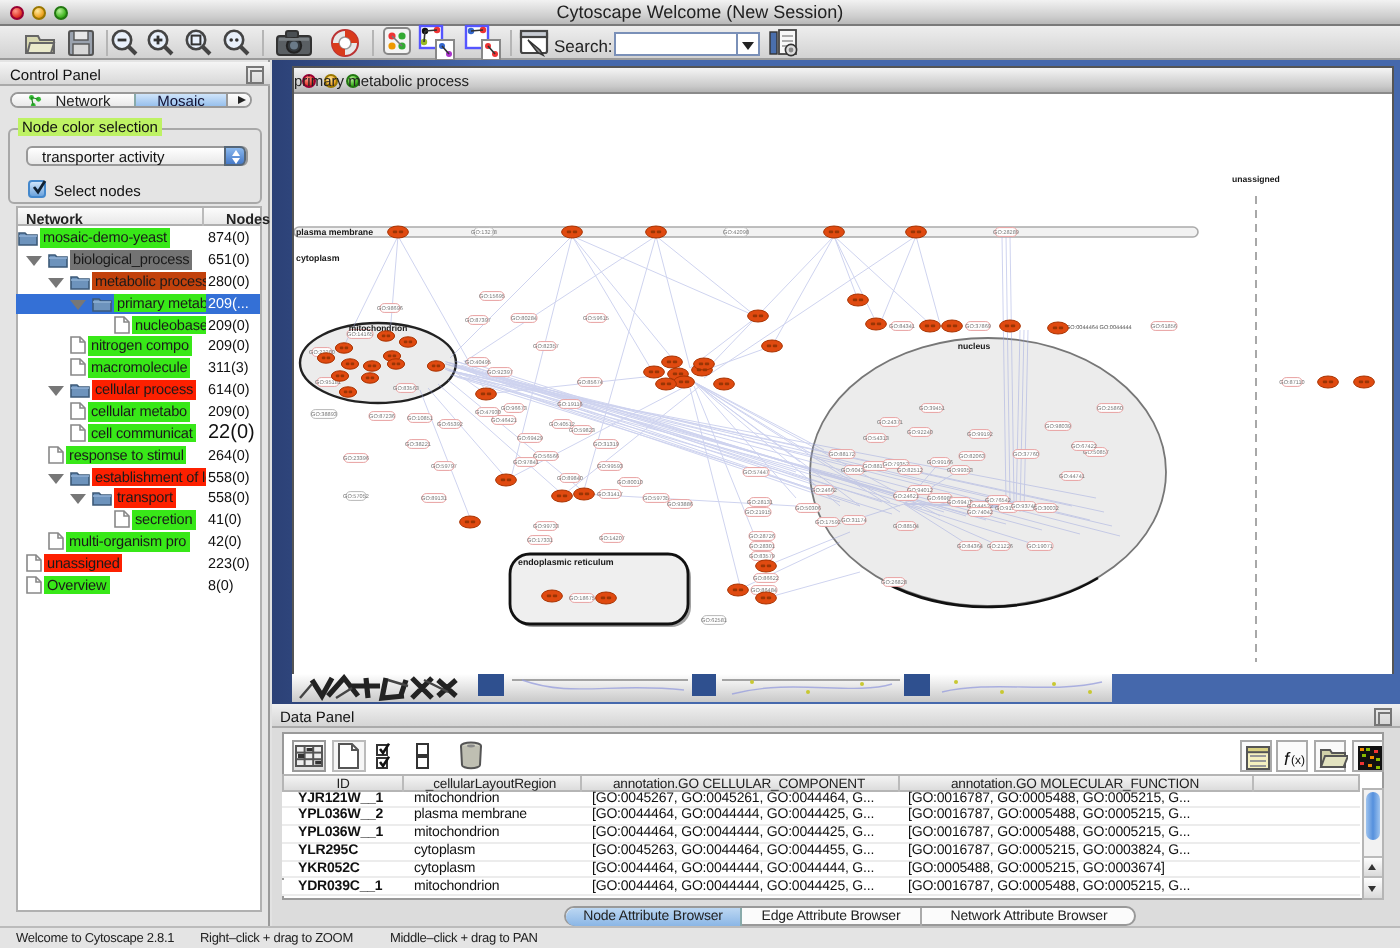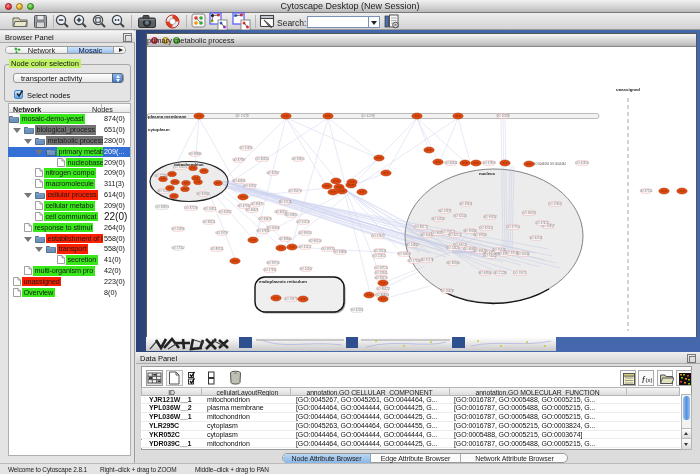--- a/index.html
+++ b/index.html
@@ -3,21 +3,21 @@
 *{margin:0;padding:0;box-sizing:border-box}
 body{width:700px;height:474px;font-family:"Liberation Sans",sans-serif;overflow:hidden;position:relative;background:#e2e2e2}
 .abs{position:absolute}
 svg text{font-family:"Liberation Sans",sans-serif}
 div>svg{display:block}
 </style></head><body>
 <div class="abs" style="left:0;top:0;width:700px;height:13px;background:linear-gradient(#f2f2f2,#cdcdcd 70%,#b8b8b8);border-bottom:1px solid #7a7a7a">
 <div style="position:absolute;left:4.8px;top:2.8px;width:7.4px;height:7.4px;border-radius:50%;background:radial-gradient(circle at 35% 30%, #ff9a8a, #e33b2e 60%, #a01505);border:0.5px solid #903"></div>
     <div style="position:absolute;left:15.8px;top:2.8px;width:7.4px;height:7.4px;border-radius:50%;background:radial-gradient(circle at 35% 30%, #ffe9a0, #f0a929 60%, #b06f00);border:0.5px solid #970"></div>
     <div style="position:absolute;left:26.8px;top:2.8px;width:7.4px;height:7.4px;border-radius:50%;background:radial-gradient(circle at 35% 30%, #b8f09a, #48ba28 60%, #1a7a00);border:0.5px solid #271"></div>
-<div class="abs" style="left:0;top:1px;width:700px;text-align:center;font-size:9px;color:#222">Cytoscape Desktop (New Session)</div>
+<div class="abs" style="left:0;top:1px;width:700px;text-align:center;font-size:9px;color:#222">Cytoscape Welcome (New Session)</div>
   </div>
 <div class="abs" style="left:0;top:13px;width:700px;height:17px;background:linear-gradient(#eeeeee,#d2d2d2);border-bottom:1px solid #9a9a9a">
 <div class="abs" style="left:53px;top:2px;width:1px;height:13px;background:#b5b5b5"></div>
 <div class="abs" style="left:131px;top:2px;width:1px;height:13px;background:#b5b5b5"></div>
 <div class="abs" style="left:186px;top:2px;width:1px;height:13px;background:#b5b5b5"></div>
 <div class="abs" style="left:255px;top:2px;width:1px;height:13px;background:#b5b5b5"></div>
 <div style="position:absolute;left:11px;top:0px;width:17px;height:17px">
       <svg width="18" height="17" viewBox="0 0 18 17">
         <path d="M2 5 L8 5 L9 7 L16 7 L16 13.5 L2 13.5 Z" fill="#d8d8b0" stroke="#666" stroke-width="1"></path>
         <path d="M4 8.5 L16 8.5 L14.5 13.5 L2.7 13.5 Z" fill="#eaeacb" stroke="#666" stroke-width="1"></path>
@@ -132,21 +132,21 @@
         <line x1="7" y1="5" x2="12.5" y2="5" stroke="#999" stroke-width="0.8"></line>
         <line x1="7" y1="7.5" x2="12.5" y2="7.5" stroke="#999" stroke-width="0.8"></line>
         <line x1="7" y1="10" x2="12.5" y2="10" stroke="#999" stroke-width="0.8"></line>
         <circle cx="11.5" cy="12" r="2.8" fill="#ddd" stroke="#333" stroke-width="0.8"></circle>
         <circle cx="11.5" cy="12" r="1.2" fill="#888"></circle>
       </svg>
     </div>
 </div>
 <div class="abs" style="left:0;top:30px;width:135px;height:433px;background:#e4e4e4;border-right:1px solid #9a9a9a">
 <div class="abs" style="left:0;top:1px;width:135px;height:12px;background:linear-gradient(#f5f5f5,#d8d8d8);border-bottom:1px solid #aaa">
-      <span style="position:absolute;left:5px;top:2px;font-size:7.5px;color:#111">Browser Panel</span>
+      <span style="position:absolute;left:5px;top:2px;font-size:7.5px;color:#111">Control Panel</span>
       <svg style="position:absolute;right:3px;top:2px" width="9" height="9" viewBox="0 0 9 9">
         <rect x="0.5" y="0.5" width="8" height="8" fill="none" stroke="#777"></rect>
         <rect x="2.5" y="2.5" width="6" height="6" fill="none" stroke="#777"></rect>
       </svg>
     </div>
 <div class="abs" style="left:5px;top:15.5px;width:121px;height:8px;border:1px solid #999;border-radius:4px;background:#fbfbfb;overflow:hidden">
 <div class="abs" style="left:0;top:0;width:61px;height:8px;font-size:7.5px;text-align:center;line-height:7.5px;color:#222;background:linear-gradient(#fdfdfd,#e3e3e3)"><svg style="position:absolute;left:8px;top:0.5px" width="7" height="7" viewBox="0 0 8 8">
           <circle cx="2" cy="2" r="1.4" fill="#3b3"></circle>
           <circle cx="6" cy="3" r="1.4" fill="#3b3"></circle>
           <circle cx="3" cy="6.5" r="1.4" fill="#3b3"></circle>
@@ -168,21 +168,21 @@
       </div>
     </div>
 <div class="abs" style="left:14px;top:60px;width:9px;height:9px;background:linear-gradient(#cfe4fa,#6ba3dd);border:1px solid #48c;border-radius:2px">
       <svg width="9" height="10" viewBox="0 0 9 10" style="position:absolute;left:-0.5px;top:-2px">
         <path d="M2 4.5 L4 7 L7.5 1.5" fill="none" stroke="#123" stroke-width="1.4"></path>
       </svg>
     </div>
 <div class="abs" style="left:27px;top:60.5px;font-size:7.5px;color:#111">Select nodes</div>
 <div class="abs" style="left:8px;top:73px;width:123px;height:10px;background:linear-gradient(#fcfcfc,#e8e8e8);border:1px solid #b0b0b0">
       <span style="position:absolute;left:4px;top:1px;font-size:7.2px;font-weight:bold;color:#222">Network</span>
-      <span style="position:absolute;left:83px;top:1px;font-size:7.2px;font-weight:normal;color:#222">Nodes</span>
+      <span style="position:absolute;left:104px;top:1px;font-size:7.2px;font-weight:bold;color:#222">Nodes</span>
       <div class="abs" style="left:92px;top:0;width:1px;height:9px;background:#bbb"></div>
     </div>
 </div>
 <div class="abs" style="left:8px;top:113px;width:123px;height:343px;background:#fff;border:1px solid #b0b0b0;border-top:none"></div>
 <div style="position:absolute;left:0;top:114.2px;width:131px;height:11px">
     <div style="position:absolute;left:9px;top:1px">
       <svg width="10" height="8" viewBox="0 0 10 8">
         <path d="M0.5 1.5 L3.5 1.5 L4.5 2.5 L9.5 2.5 L9.5 7.5 L0.5 7.5 Z" fill="#6d93bc" stroke="#3c5a78" stroke-width="0.8"></path>
         <path d="M0.5 3 L9.5 3" stroke="#8fb0d4" stroke-width="0.8"></path>
       </svg>
@@ -202,21 +202,21 @@
     <div style="position:absolute;left:104px;top:0px;font-size:7.2px;line-height:9px;color:#111;white-space:nowrap">651(0)</div>
   </div>
 <div style="position:absolute;left:0;top:135.9px;width:131px;height:11px">
     <div style="position:absolute;left:24px;top:3px;width:0;height:0;border-left:4px solid transparent;border-right:4px solid transparent;border-top:5px solid #777"></div>
     <div style="position:absolute;left:35px;top:1px">
       <svg width="10" height="8" viewBox="0 0 10 8">
         <path d="M0.5 1.5 L3.5 1.5 L4.5 2.5 L9.5 2.5 L9.5 7.5 L0.5 7.5 Z" fill="#6d93bc" stroke="#3c5a78" stroke-width="0.8"></path>
         <path d="M0.5 3 L9.5 3" stroke="#8fb0d4" stroke-width="0.8"></path>
       </svg>
     </div>
-    <div style="position:absolute;left:46px;top:0px;max-width:57px;overflow:hidden;background:#737373;color:#1a1a1a;font-size:7.3px;letter-spacing:-0.1px;line-height:9.5px;padding:0 1.5px;height:9.5px;white-space:nowrap">metabolic process</div>
+    <div style="position:absolute;left:46px;top:0px;max-width:57px;overflow:hidden;background:#c2410c;color:#1a1a1a;font-size:7.3px;letter-spacing:-0.1px;line-height:9.5px;padding:0 1.5px;height:9.5px;white-space:nowrap">metabolic process</div>
     <div style="position:absolute;left:104px;top:0px;font-size:7.2px;line-height:9px;color:#111;white-space:nowrap">280(0)</div>
   </div>
 <div style="position:absolute;left:0;top:146.8px;width:131px;height:11px">
     <div style="position:absolute;left:8px;top:0px;width:122px;height:10.5px;background:#3470d6"></div>
     <div style="position:absolute;left:35px;top:3px;width:0;height:0;border-left:4px solid transparent;border-right:4px solid transparent;border-top:5px solid #777"></div>
     <div style="position:absolute;left:46px;top:1px">
       <svg width="10" height="8" viewBox="0 0 10 8">
         <path d="M0.5 1.5 L3.5 1.5 L4.5 2.5 L9.5 2.5 L9.5 7.5 L0.5 7.5 Z" fill="#6d93bc" stroke="#3c5a78" stroke-width="0.8"></path>
         <path d="M0.5 3 L9.5 3" stroke="#8fb0d4" stroke-width="0.8"></path>
       </svg>

